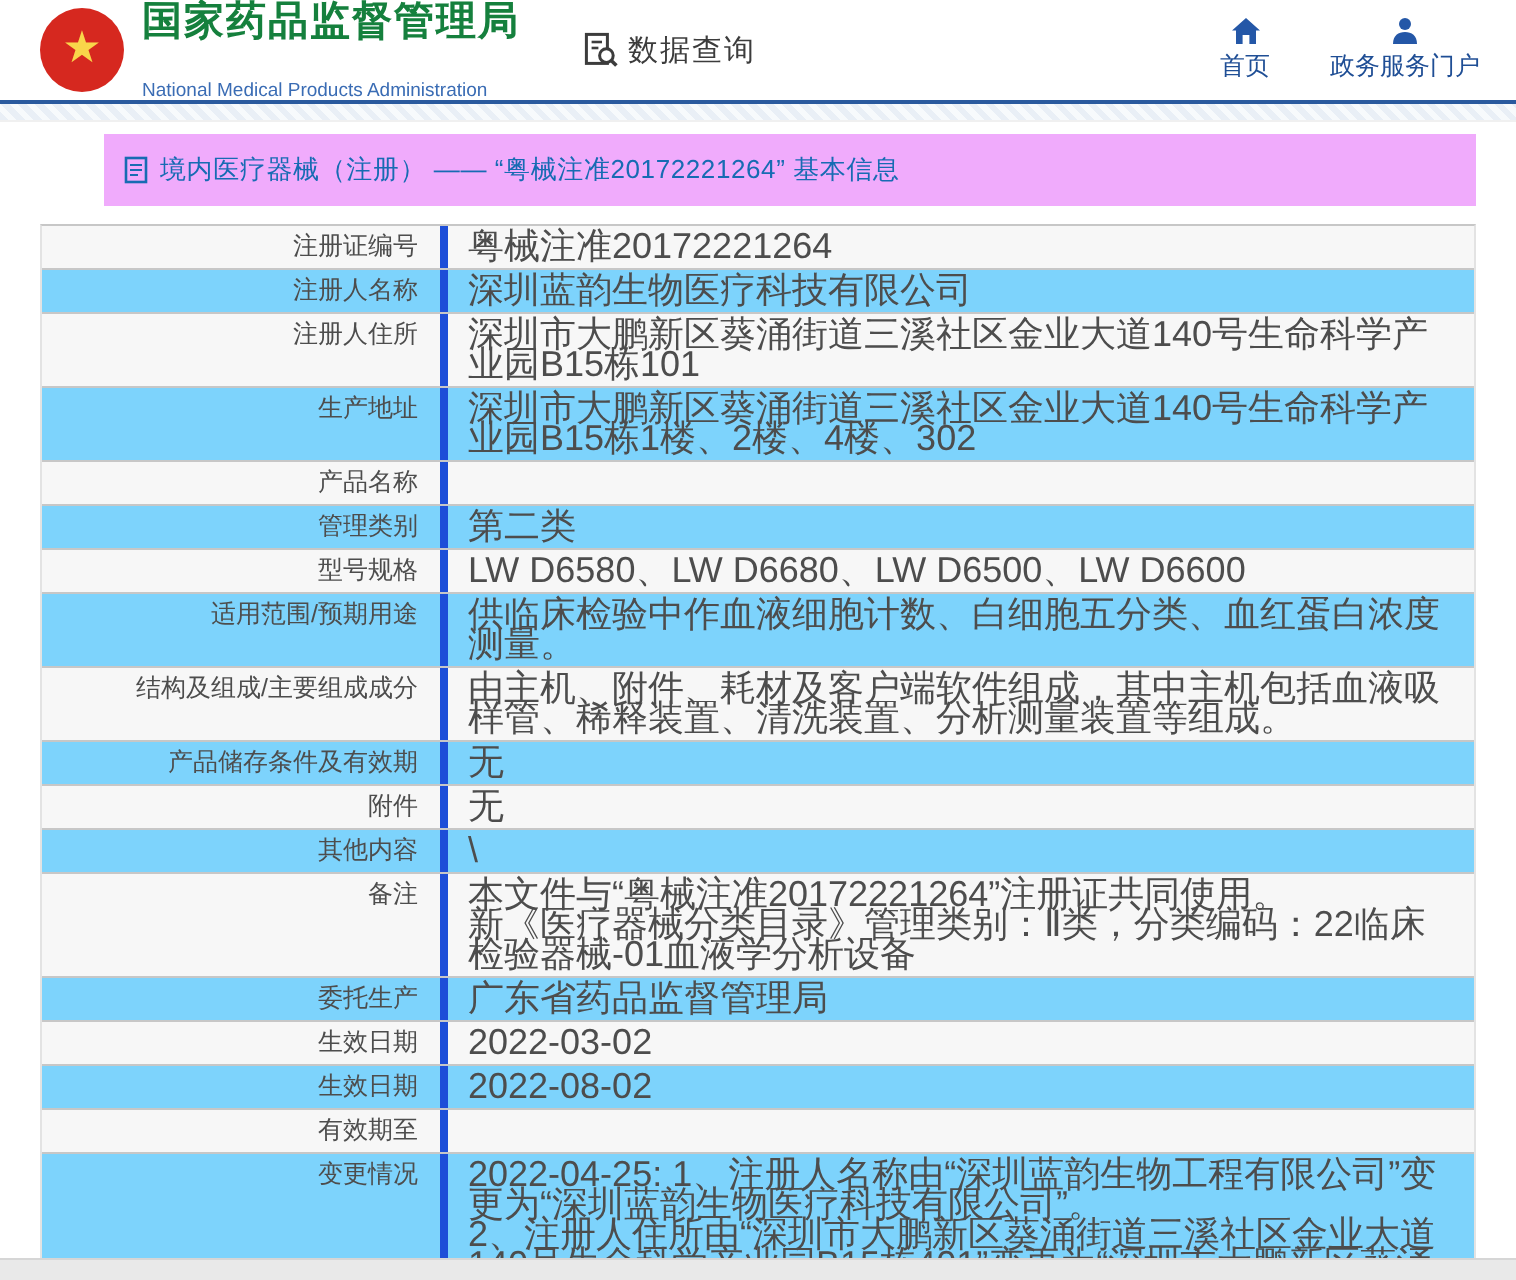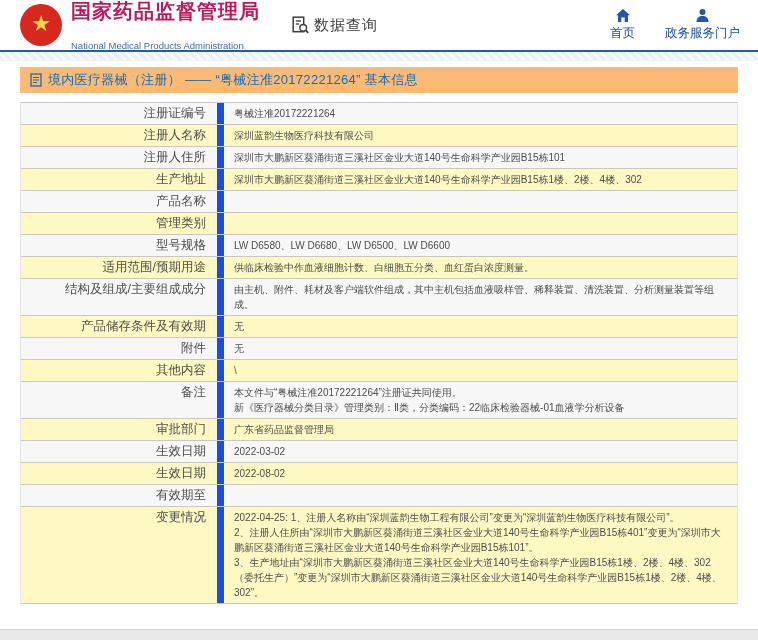--- a/index.html
+++ b/index.html
@@ -8,54 +8,54 @@
   .page { position:relative; width:758px; height:640px; background:#fff; overflow:hidden; }
 
   
   .top-bar { height:52px; display:flex; align-items:center; padding:0 18px 0 20px;
              background:#fff; border-bottom:2px solid #2a5a9e; }
   .brand { display:flex; align-items:center; cursor:pointer; }
   .emblem { width:42px; height:42px; border-radius:50%; background:#d6281f;
             display:flex; align-items:center; justify-content:center; flex:0 0 auto; }
   .emblem-star { color:#f9d64a; font-size:22px; line-height:1; transform:translateY(-1px); }
   .brand-text { margin-left:9px; }
-  .brand-cn { font-size:20px; font-weight:bold; color:#be185d; letter-spacing:1px; line-height:1.15; }
+  .brand-cn { font-size:20px; font-weight:bold; color:#15803d; letter-spacing:1px; line-height:1.15; }
   .brand-en { font-size:9.5px; color:#3a6cb4; margin-top:17px; }
 
   .data-query { display:flex; align-items:flex-end; margin-left:30px; cursor:pointer; }
   .data-query svg { display:block; }
   .data-query-label { font-size:15px; color:#3c3c3c; margin-left:4px; letter-spacing:1px; }
 
   .top-nav { margin-left:auto; display:flex; gap:30px; }
   .nav-item { display:flex; flex-direction:column; align-items:center; cursor:pointer; }
   .nav-item svg { display:block; }
   .nav-label { font-size:12.5px; color:#1f4e95; margin-top:2px; white-space:nowrap; }
 
   
   .hatch-band { height:9px;
     background:repeating-linear-gradient(45deg,#e9eff6 0 3px,#f7fafc 3px 6px);
     border-bottom:1px solid #f0f0f0; }
 
   
   .content { margin:6px 20px 0 20px; }
-  .title-bar { height:26px; background:#fdba74; display:flex; align-items:center;
-               padding-left:10px; }
+  .title-bar { height:36px; background:#f0abfc; display:flex; align-items:center;
+               padding-left:10px;margin-left:32px; }
   .title-bar svg { display:block; flex:0 0 auto; }
   .title-text { font-size:13px; color:#176bb3; margin-left:6px; letter-spacing:0.3px; }
 
   
   .info-table { margin-top:9px; border-top:1px solid #c7c7c7;
                 border-left:1px solid #e3e3e3; border-right:1px solid #e3e3e3; }
-  .row { display:flex; border-bottom:1px solid #c7c7c7; background:#fef9c3; }
+  .row { display:flex; border-bottom:1px solid #c7c7c7; background:#7dd3fc; }
   .row:nth-child(odd) { background:#f7f7f7; }
   .cell-label { width:203px; flex:0 0 auto; padding:3px 11px 3px 6px;
                 font-size:12.5px; line-height:15px; color:#4d4d4d;
-                border-right:7px solid #1d4ed8;
+                border-right:4px solid #1d4ed8;
                 display:flex; align-items:flex-start; justify-content:flex-end; }
-  .cell-value { flex:1; padding:3px 10px; font-size:10px; line-height:15px;
+  .cell-value { flex:1; padding:3px 10px; font-size:18px; line-height:15px;
                 color:#4d4d4d; white-space:pre-line; }
 
   
   .footer-band { position:absolute; left:0; bottom:0; width:758px; height:11px;
                  background:#e9e9e9; border-top:1px solid #d6d6d6; }
 </style>
 </head>
 <body>
 
 <div class="page">
@@ -136,20 +136,21 @@
         </div>
       <div class="row">
           <div class="cell-label">生产地址</div>
           <div class="cell-value">深圳市大鹏新区葵涌街道三溪社区金业大道140号生命科学产业园B15栋1楼、2楼、4楼、302</div>
         </div>
       <div class="row">
           <div class="cell-label">产品名称</div>
         </div>
       <div class="row">
           <div class="cell-label">管理类别</div>
+          <div class="cell-value">第二类</div>
         </div>
       <div class="row">
           <div class="cell-label">型号规格</div>
           <div class="cell-value">LW D6580、LW D6680、LW D6500、LW D6600</div>
         </div>
       <div class="row">
           <div class="cell-label">适用范围/预期用途</div>
           <div class="cell-value">供临床检验中作血液细胞计数、白细胞五分类、血红蛋白浓度测量。</div>
         </div>
       <div class="row">
@@ -167,21 +168,21 @@
       <div class="row">
           <div class="cell-label">其他内容</div>
           <div class="cell-value">\</div>
         </div>
       <div class="row">
           <div class="cell-label">备注</div>
           <div class="cell-value">本文件与“粤械注准20172221264”注册证共同使用。
 新《医疗器械分类目录》管理类别：Ⅱ类，分类编码：22临床检验器械-01血液学分析设备</div>
         </div>
       <div class="row">
-          <div class="cell-label">审批部门</div>
+          <div class="cell-label">委托生产</div>
           <div class="cell-value">广东省药品监督管理局</div>
         </div>
       <div class="row">
           <div class="cell-label">生效日期</div>
           <div class="cell-value">2022-03-02</div>
         </div>
       <div class="row">
           <div class="cell-label">生效日期</div>
           <div class="cell-value">2022-08-02</div>
         </div>

